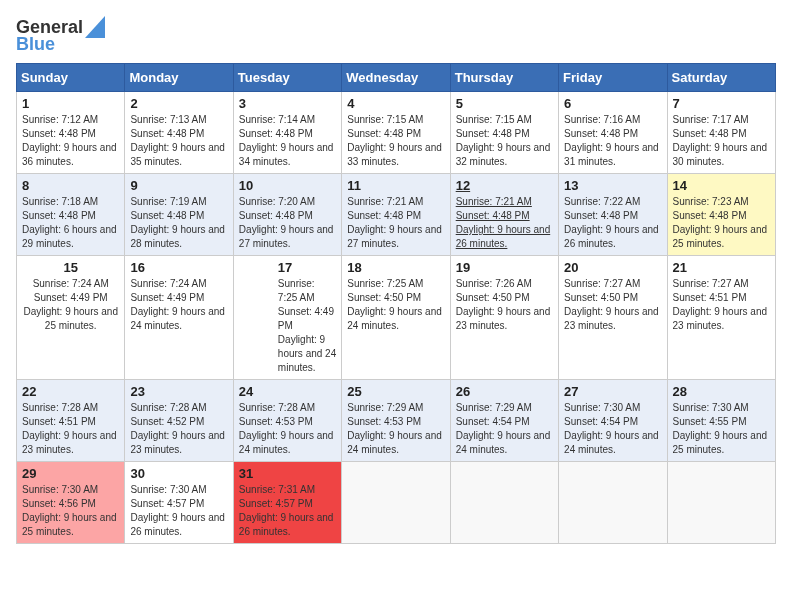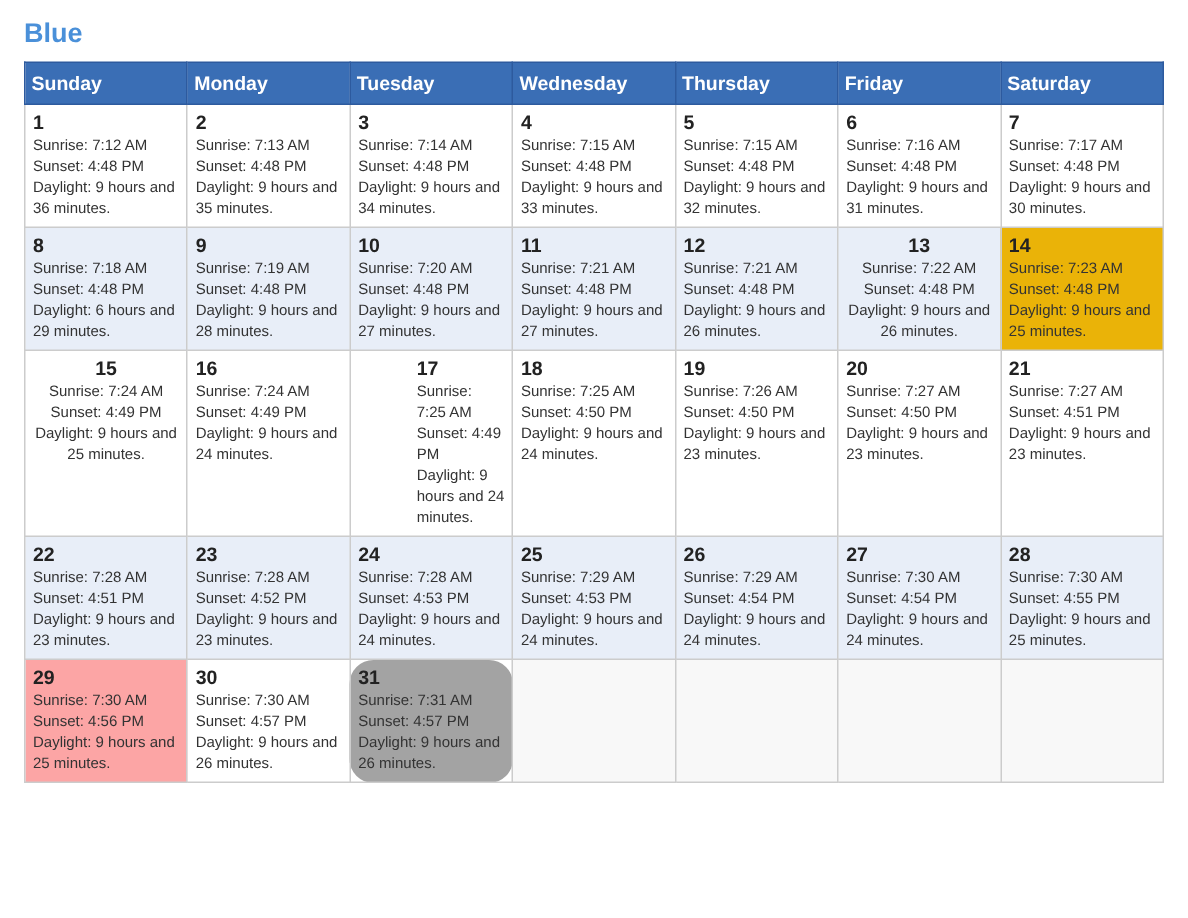--- a/index.html
+++ b/index.html
@@ -78,20 +78,26 @@
       display: flex;
       align-items: center;
     }
   </style>
 </head>
 <body>
 
 <div class="header-area">
   <div class="logo-container">
     <div>
+      <div style="display:flex;align-items:center;">
+        <span style="font-size:18px;font-weight:bold;color:#333;">General</span>
+        <svg width="20" height="22" viewBox="0 0 20 22" style="margin-left:2px;">
+          <polygon points="0,22 20,22 20,0" fill="#4a90d9"></polygon>
+        </svg>
+      </div>
       <span style="font-size:18px;font-weight:bold;color:#4a90d9;display:block;margin-top:-4px;">Blue</span>
     </div>
   </div>
   <div class="title-area">
     <div class="month-title"></div>
     <div class="location-title"></div>
   </div>
 </div>
 
 <table class="calendar-table">
@@ -191,37 +197,37 @@
         </div>
       </td>
         <td style="background: rgb(232, 238, 248);">
         <span class="day-num">11</span>
         <div class="cell-info">
           <span>Sunrise: 7:21 AM</span><br>
           <span>Sunset: 4:48 PM</span><br>
           <span>Daylight: 9 hours and 27 minutes.</span>
         </div>
       </td>
-        <td style="background: rgb(232, 238, 248);">
+        <td style="background: rgb(232, 238, 248); text-decoration: underline;">
         <span class="day-num">12</span>
         <div class="cell-info">
           <span>Sunrise: 7:21 AM</span><br>
           <span>Sunset: 4:48 PM</span><br>
           <span>Daylight: 9 hours and 26 minutes.</span>
         </div>
       </td>
-        <td style="background: rgb(232, 238, 248); text-align: center;">
+        <td style="background: rgb(232, 238, 248);">
         <span class="day-num">13</span>
         <div class="cell-info">
           <span>Sunrise: 7:22 AM</span><br>
           <span>Sunset: 4:48 PM</span><br>
           <span>Daylight: 9 hours and 26 minutes.</span>
         </div>
       </td>
-        <td style="background: #eab308;">
+        <td style="background: #fef9c3;">
         <span class="day-num">14</span>
         <div class="cell-info">
           <span>Sunrise: 7:23 AM</span><br>
           <span>Sunset: 4:48 PM</span><br>
           <span>Daylight: 9 hours and 25 minutes.</span>
         </div>
       </td>
       </tr>
       <tr>
         <td style="background: rgb(255, 255, 255); text-align: center;">
@@ -349,21 +355,21 @@
         </div>
       </td>
         <td style="background: rgb(255, 255, 255);">
         <span class="day-num">30</span>
         <div class="cell-info">
           <span>Sunrise: 7:30 AM</span><br>
           <span>Sunset: 4:57 PM</span><br>
           <span>Daylight: 9 hours and 26 minutes.</span>
         </div>
       </td>
-        <td style="background: #a3a3a3; border-radius: 16px;">
+        <td style="background: #ef4444;">
         <span class="day-num">31</span>
         <div class="cell-info">
           <span>Sunrise: 7:31 AM</span><br>
           <span>Sunset: 4:57 PM</span><br>
           <span>Daylight: 9 hours and 26 minutes.</span>
         </div>
       </td>
         <td class="empty-cell"></td>
         <td class="empty-cell"></td>
         <td class="empty-cell"></td>

